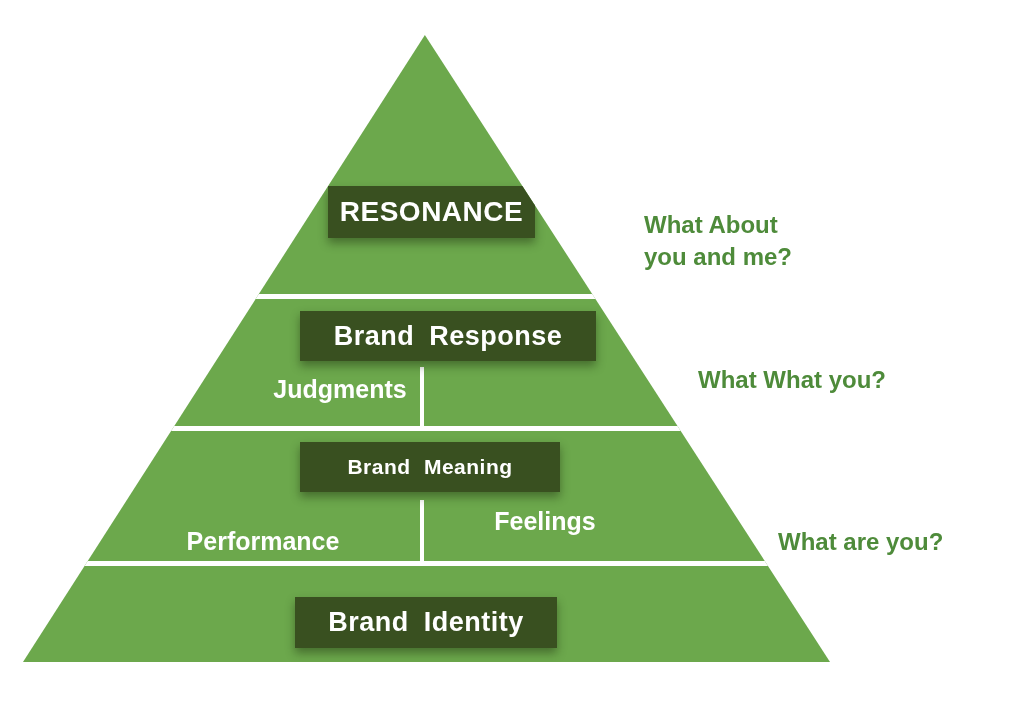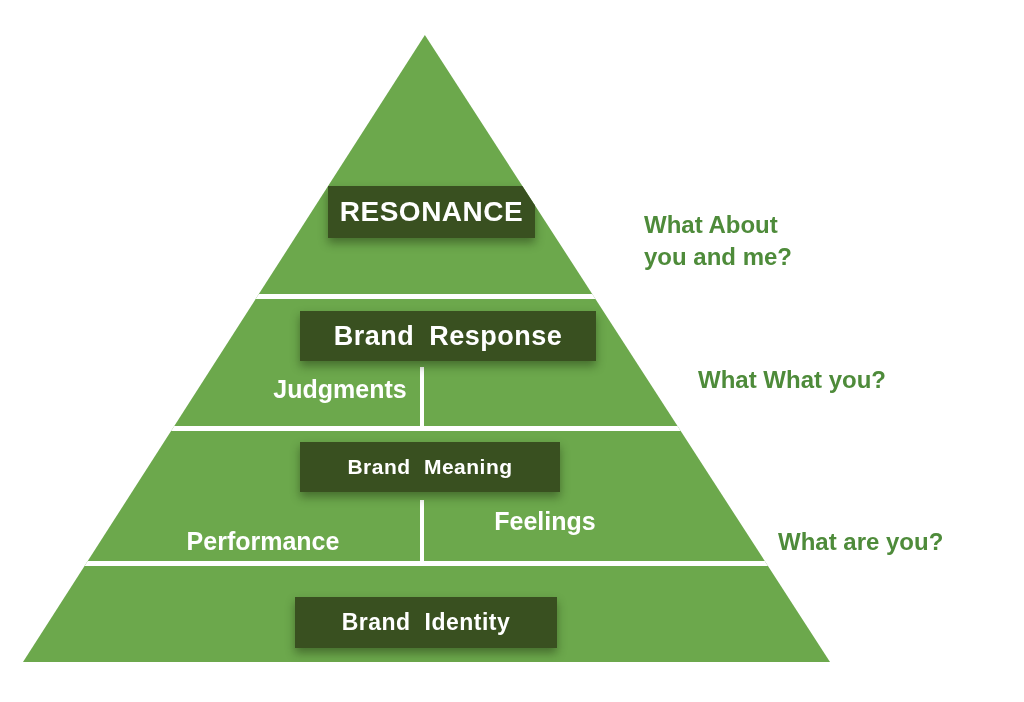--- a/index.html
+++ b/index.html
@@ -50,21 +50,21 @@
     align-items: center;
     justify-content: center;
     box-shadow: 0 5px 9px rgba(25, 40, 12, 0.45);
     word-spacing: 7px;
     letter-spacing: 0.5px;
     white-space: nowrap;
   }
   .box-resonance { left: 305px; top: 151px; width: 207px; height: 52px; font-size: 28px; word-spacing: 0; }
   .box-response  { left: 277px; top: 276px; width: 296px; height: 50px; font-size: 27px; }
   .box-meaning   { left: 277px; top: 407px; width: 260px; height: 50px; font-size: 21px; }
-  .box-identity  { left: 272px; top: 562px; width: 262px; height: 51px; font-size: 23px; }
+  .box-identity  { left: 272px; top: 562px; width: 262px; height: 51px; font-size: 27px; }
   .sub-label {
     position: absolute;
     transform: translateX(-50%);
     color: #ffffff;
     font-weight: bold;
     font-size: 25px;
     white-space: nowrap;
   }
   .sub-judgments   { left: 293px; top: 340px; margin-left: 24px; }
   .sub-feelings    { left: 478px; top: 330px; }

